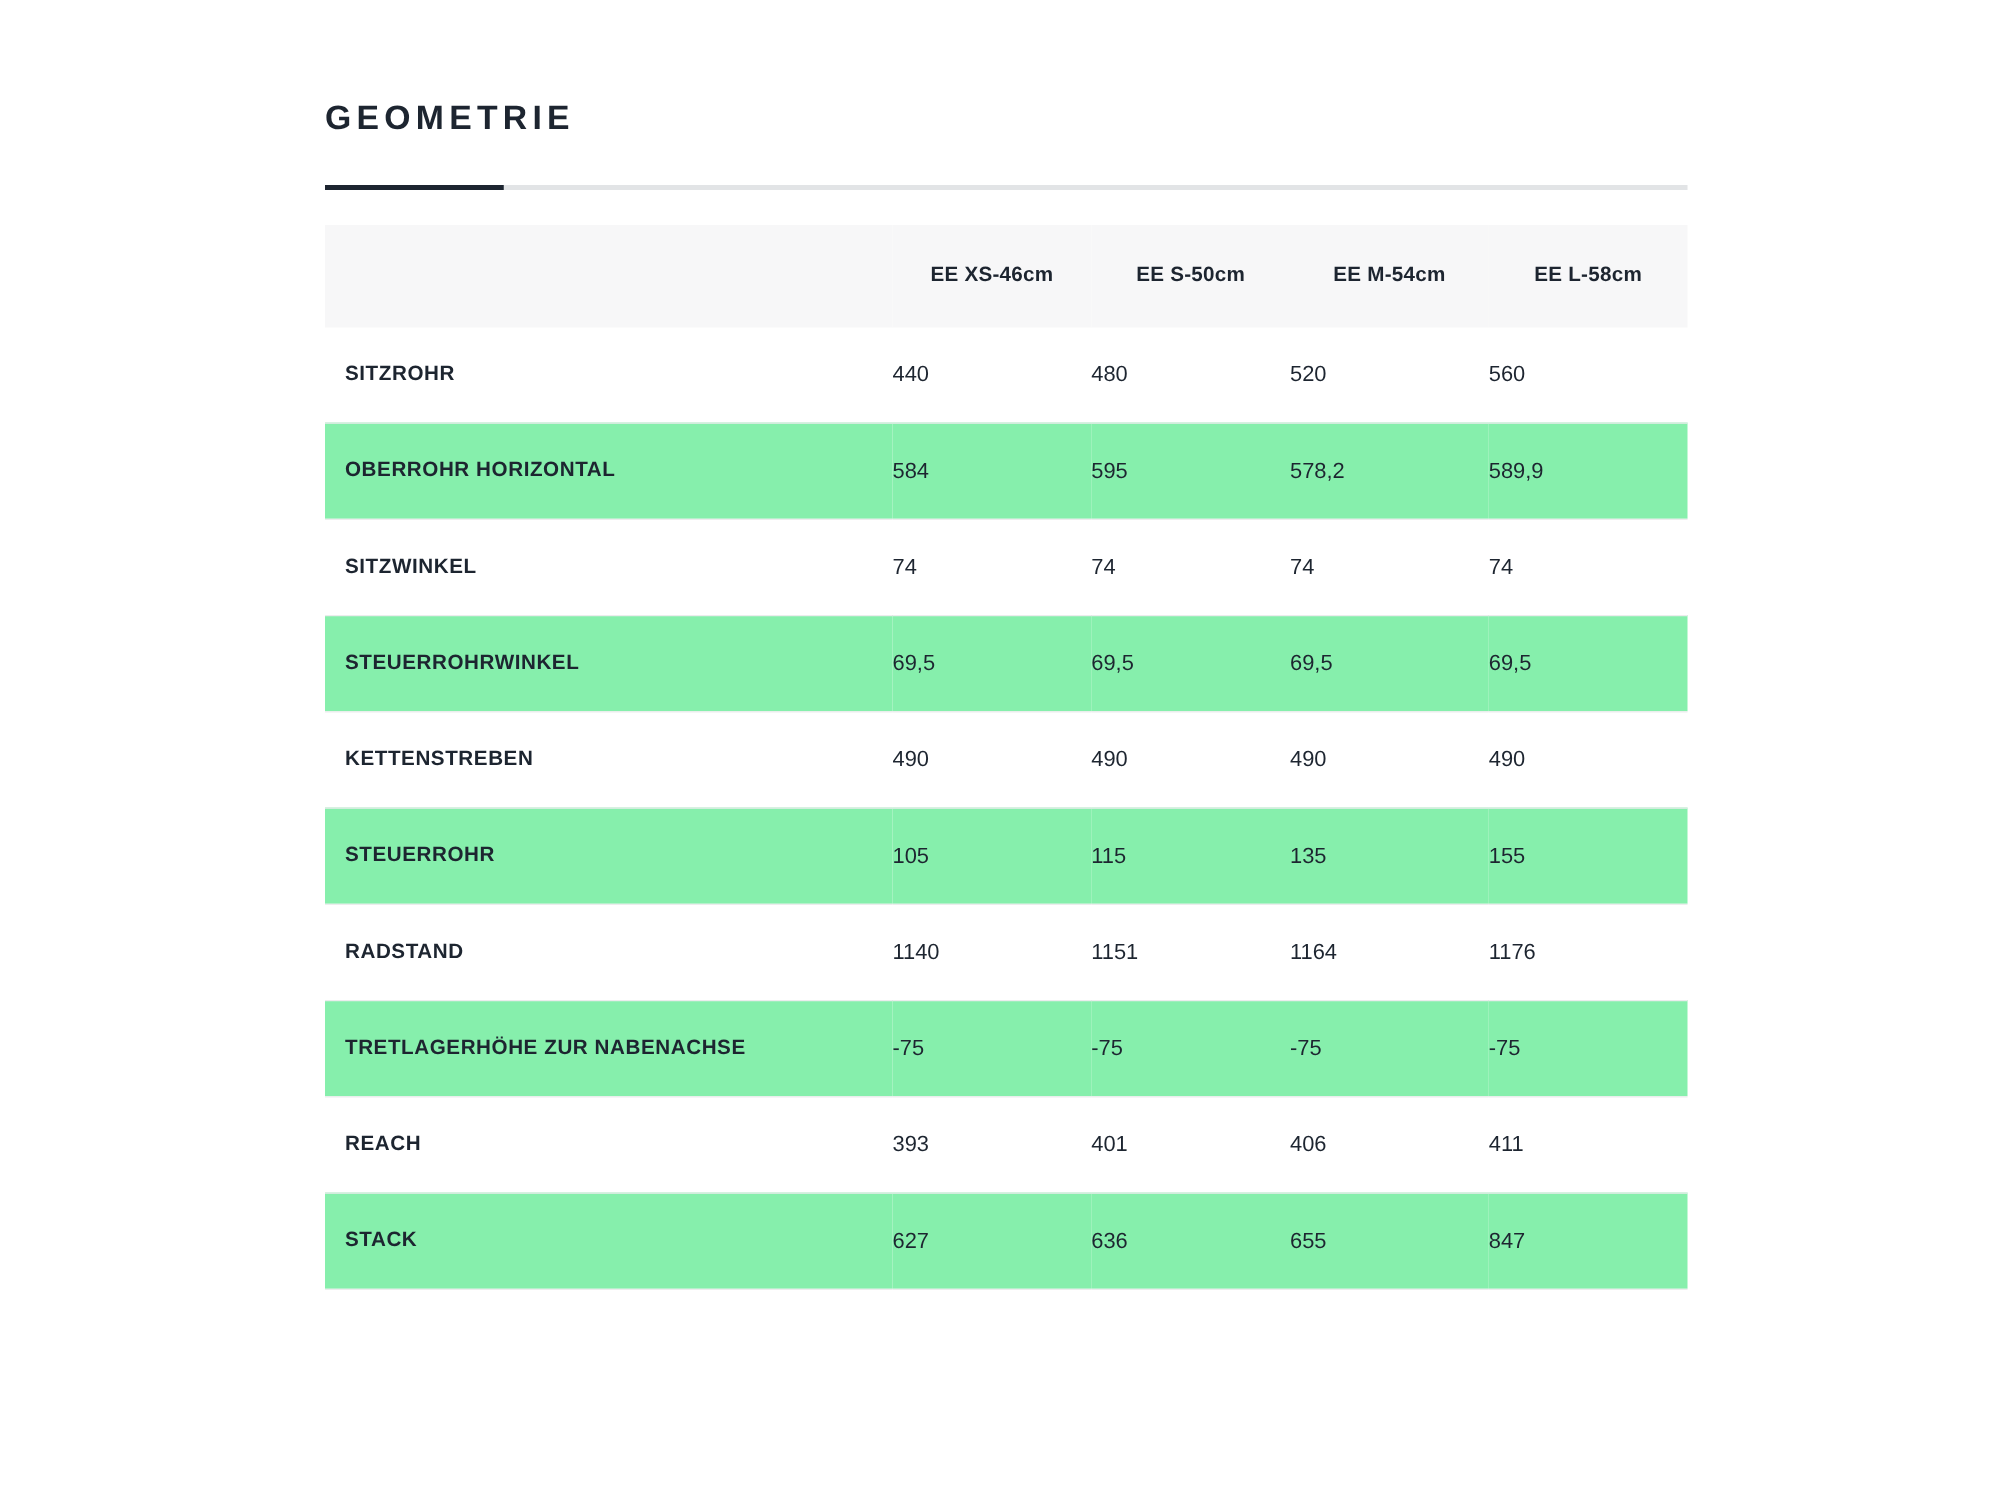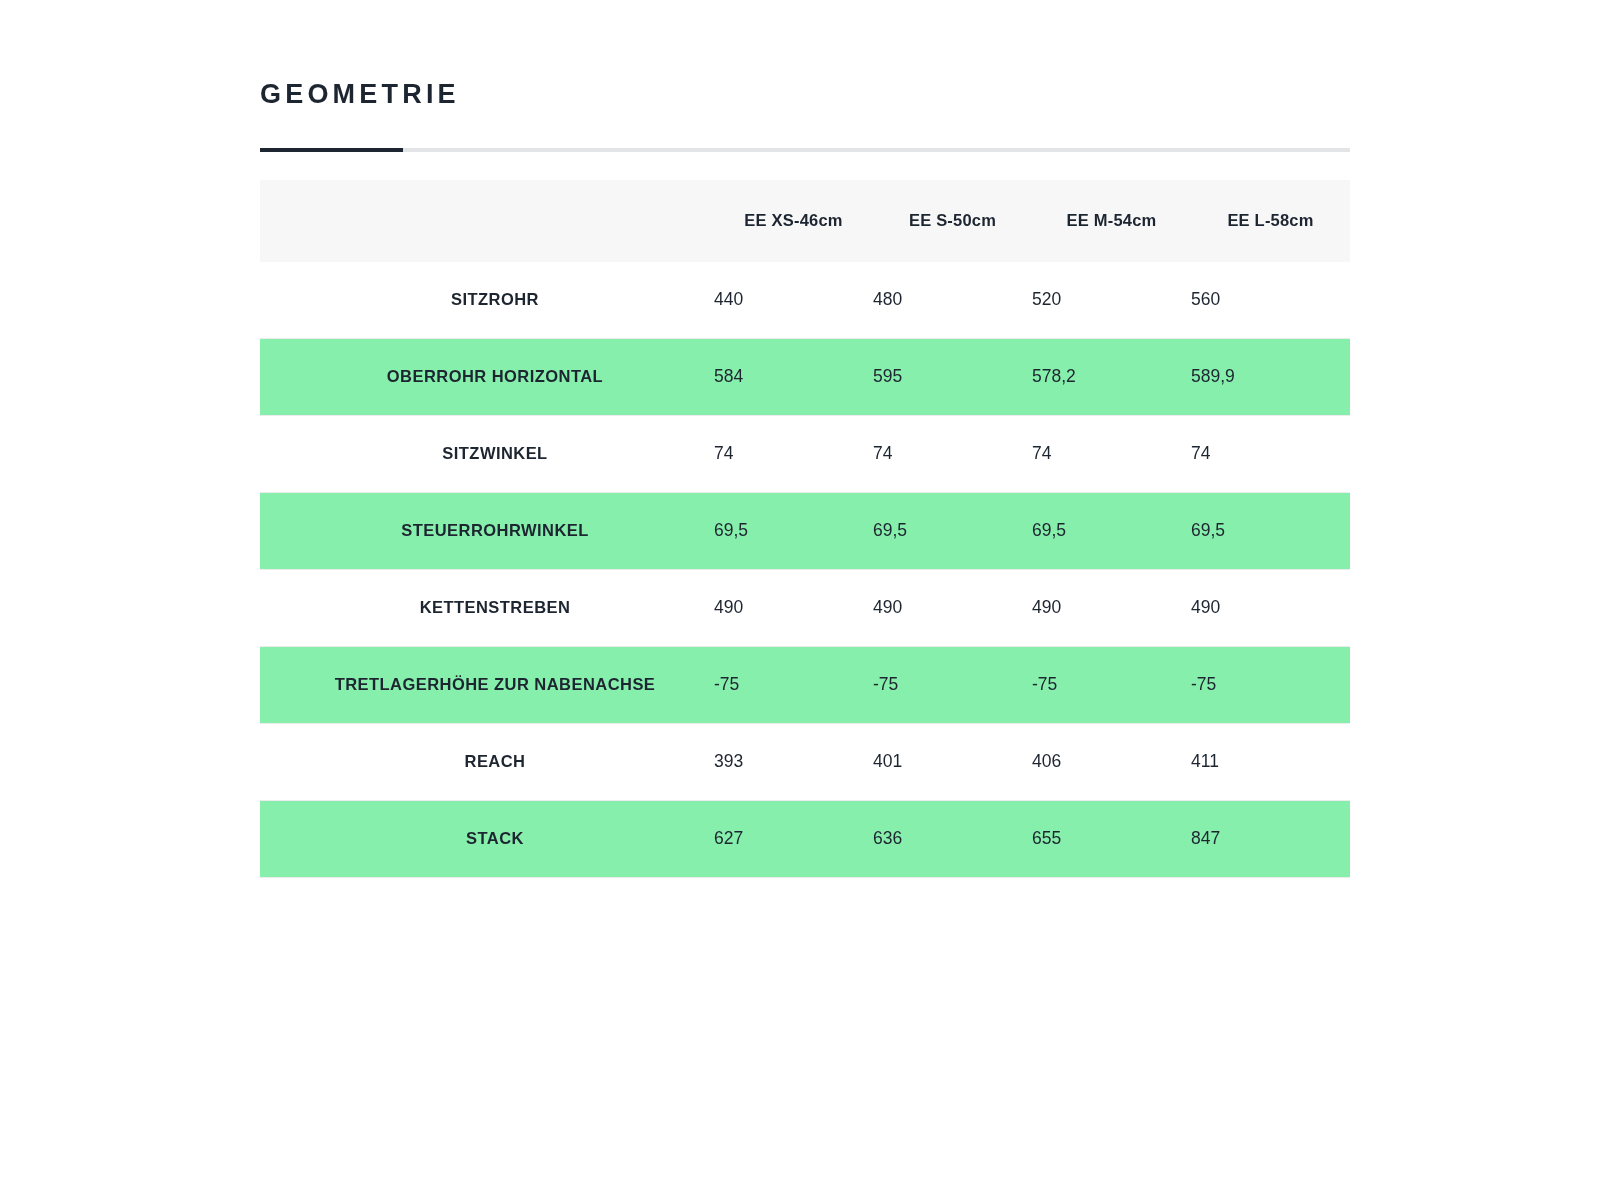--- a/index.html
+++ b/index.html
@@ -72,21 +72,21 @@
   table.geo tbody td {
     height: 76px;
     font-size: 17.5px;
     color: #1d2530;
     text-align: left;
     vertical-align: middle;
     border-bottom: 1px solid #ececed;
     padding: 0;
   }
   table.geo tbody td.row-label {
-    text-align: center;
+    text-align: left;
     font-weight: bold;
     font-size: 16.5px;
     letter-spacing: 0.45px;
     padding-left: 16px;
   }
   table.geo tbody tr.alt td {
     background: #86efac;
   }
   table.geo tbody tr:last-child td {
     border-bottom: 1px solid #ececed;
@@ -153,20 +153,34 @@
           <td>69,5</td>
         </tr>
         <tr>
           <td class="row-label">KETTENSTREBEN</td>
           <td>490</td>
           <td>490</td>
           <td>490</td>
           <td>490</td>
         </tr>
         <tr class="alt">
+          <td class="row-label">STEUERROHR</td>
+          <td>105</td>
+          <td>115</td>
+          <td>135</td>
+          <td>155</td>
+        </tr>
+        <tr>
+          <td class="row-label">RADSTAND</td>
+          <td>1140</td>
+          <td>1151</td>
+          <td>1164</td>
+          <td>1176</td>
+        </tr>
+        <tr class="alt">
           <td class="row-label">TRETLAGERHÖHE ZUR NABENACHSE</td>
           <td>-75</td>
           <td>-75</td>
           <td>-75</td>
           <td>-75</td>
         </tr>
         <tr>
           <td class="row-label">REACH</td>
           <td>393</td>
           <td>401</td>

